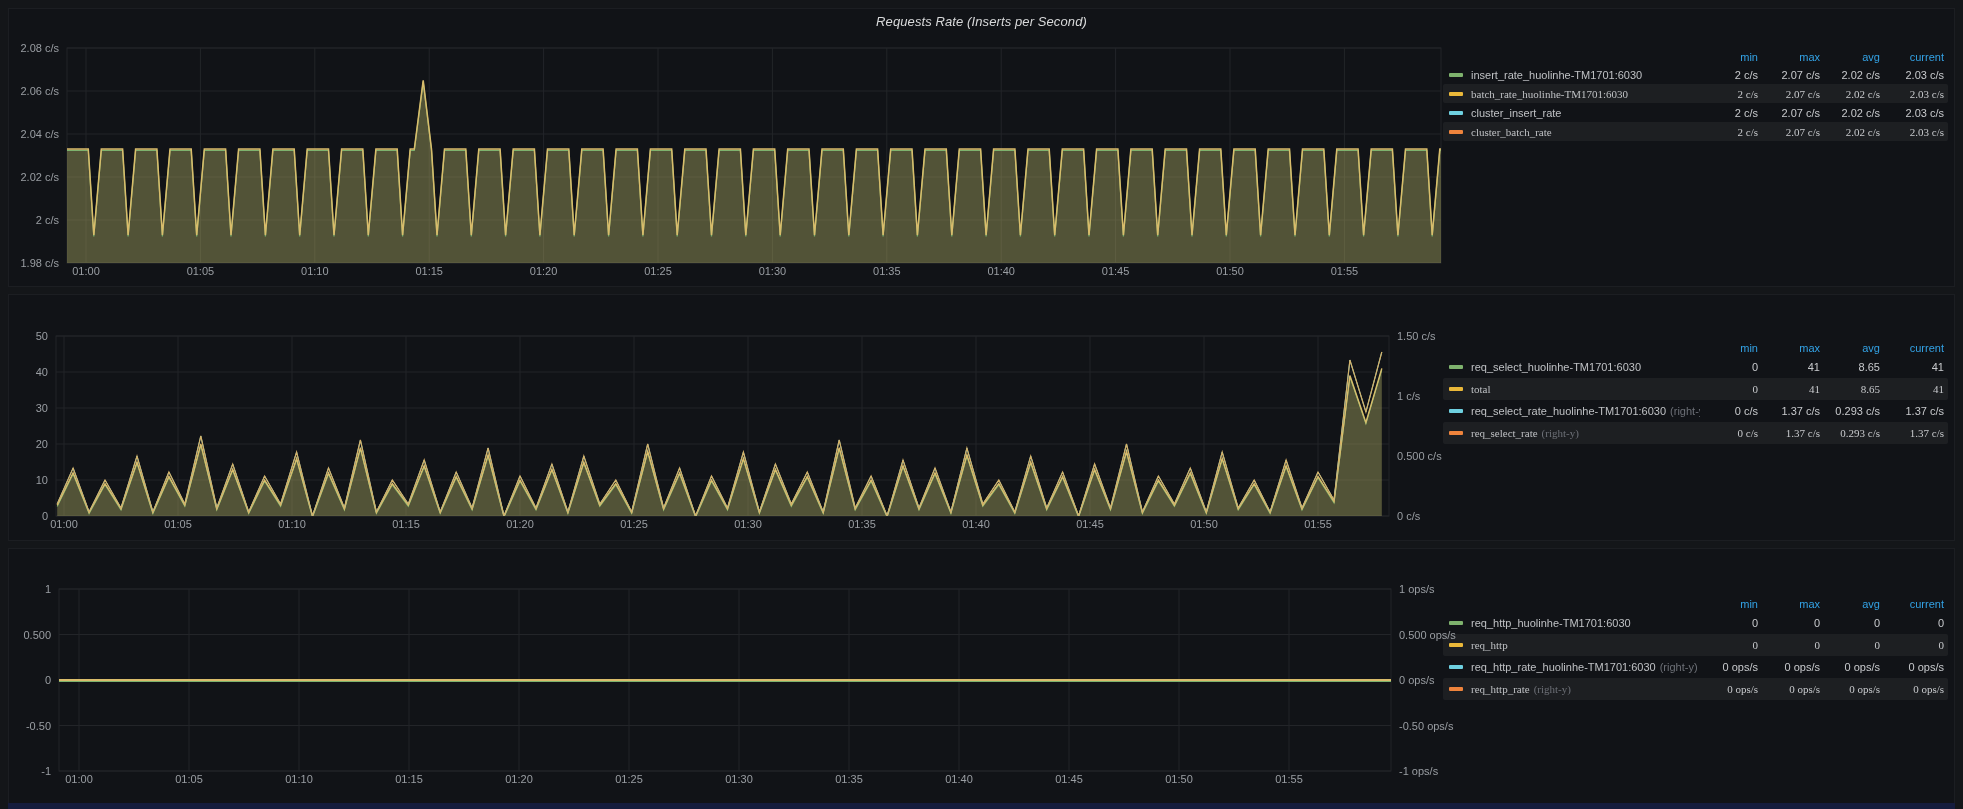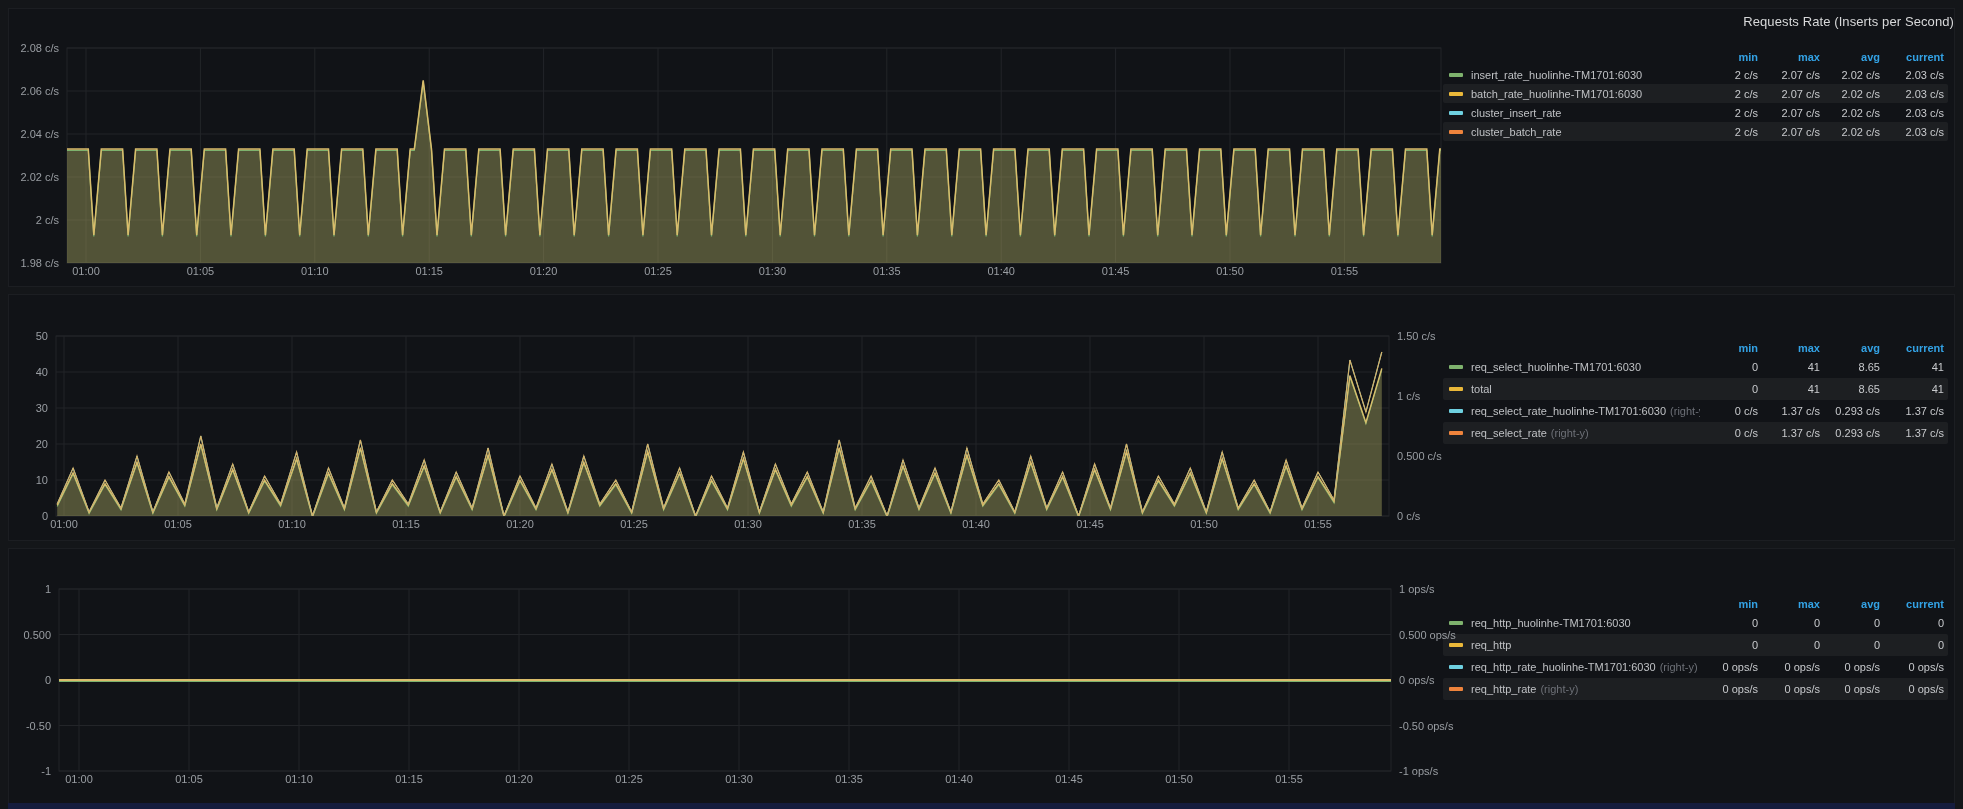--- a/index.html
+++ b/index.html
@@ -1,34 +1,34 @@
 <!DOCTYPE html>
 <html><head>
 <meta charset="utf-8">
 <style>
   html,body{margin:0;padding:0;width:1963px;height:809px;background:#141619;overflow:hidden;
     font-family:"Liberation Sans",sans-serif;}
   .panel{position:absolute;background:#111317;border:1px solid #1c1e22;box-sizing:border-box;}
   .panel--1{left:8px;top:8px;width:1947px;height:279px;}
   .panel--2{left:8px;top:294px;width:1947px;height:247px;}
   .panel--3{left:8px;top:548px;width:1947px;height:257px;}
-  .panel-title{position:absolute;top:5px;left:0;right:0;margin:0;text-align:right;
-    color:#d8d9da;font-size:13px;font-weight:500;cursor:pointer;letter-spacing:.1px;}
+  .panel-title{position:absolute;top:5px;left:0;right:0;margin:0;text-align:center;
+    color:#d8d9da;font-size:13px;font-weight:500;cursor:pointer;letter-spacing:.1px;font-style:italic;}
   svg.chart{position:absolute;left:0;top:0;}
   .legend{position:absolute;right:6px;width:505px;font-size:11px;color:#c8cacd;}
   .panel--1 .legend{top:40px;}
   .panel--2 .legend{top:45px;}
   .panel--3 .legend{top:47px;}
   .lrow{display:grid;grid-template-columns:1fr 58px 62px 60px 64px;align-items:center;
     padding:0 4px 0 6px;border-radius:2px;white-space:nowrap;}
   .legend--tight .lrow{height:19px;}
   .legend--wide .lrow{height:22px;}
   .lrow.lhead{height:16px;}
-  .lhead span{color:#33a2e5;font-weight:700;text-align:right;}
-  .lrow.zebra{background:rgba(255,255,255,0.05);}
+  .lhead span{color:#33a2e5;font-weight:400;text-align:right;}
+  .lrow.zebra{background:rgba(255,255,255,0.05);font-family:Liberation Serif, serif;}
   .lval{text-align:right;color:#c8cacd;}
   .lname{display:flex;align-items:center;overflow:hidden;}
   .swatch{display:inline-block;width:14px;height:4px;border-radius:1px;margin-right:8px;flex:none;}
   .nm{color:#bfc1c4;cursor:pointer;}
   .sfx{color:#6d7077;padding-left:4px;}
   .bottom-strip{position:absolute;left:8px;right:8px;top:803px;height:6px;background:#151c3d;}
 </style>
 </head>
 <body>
 

